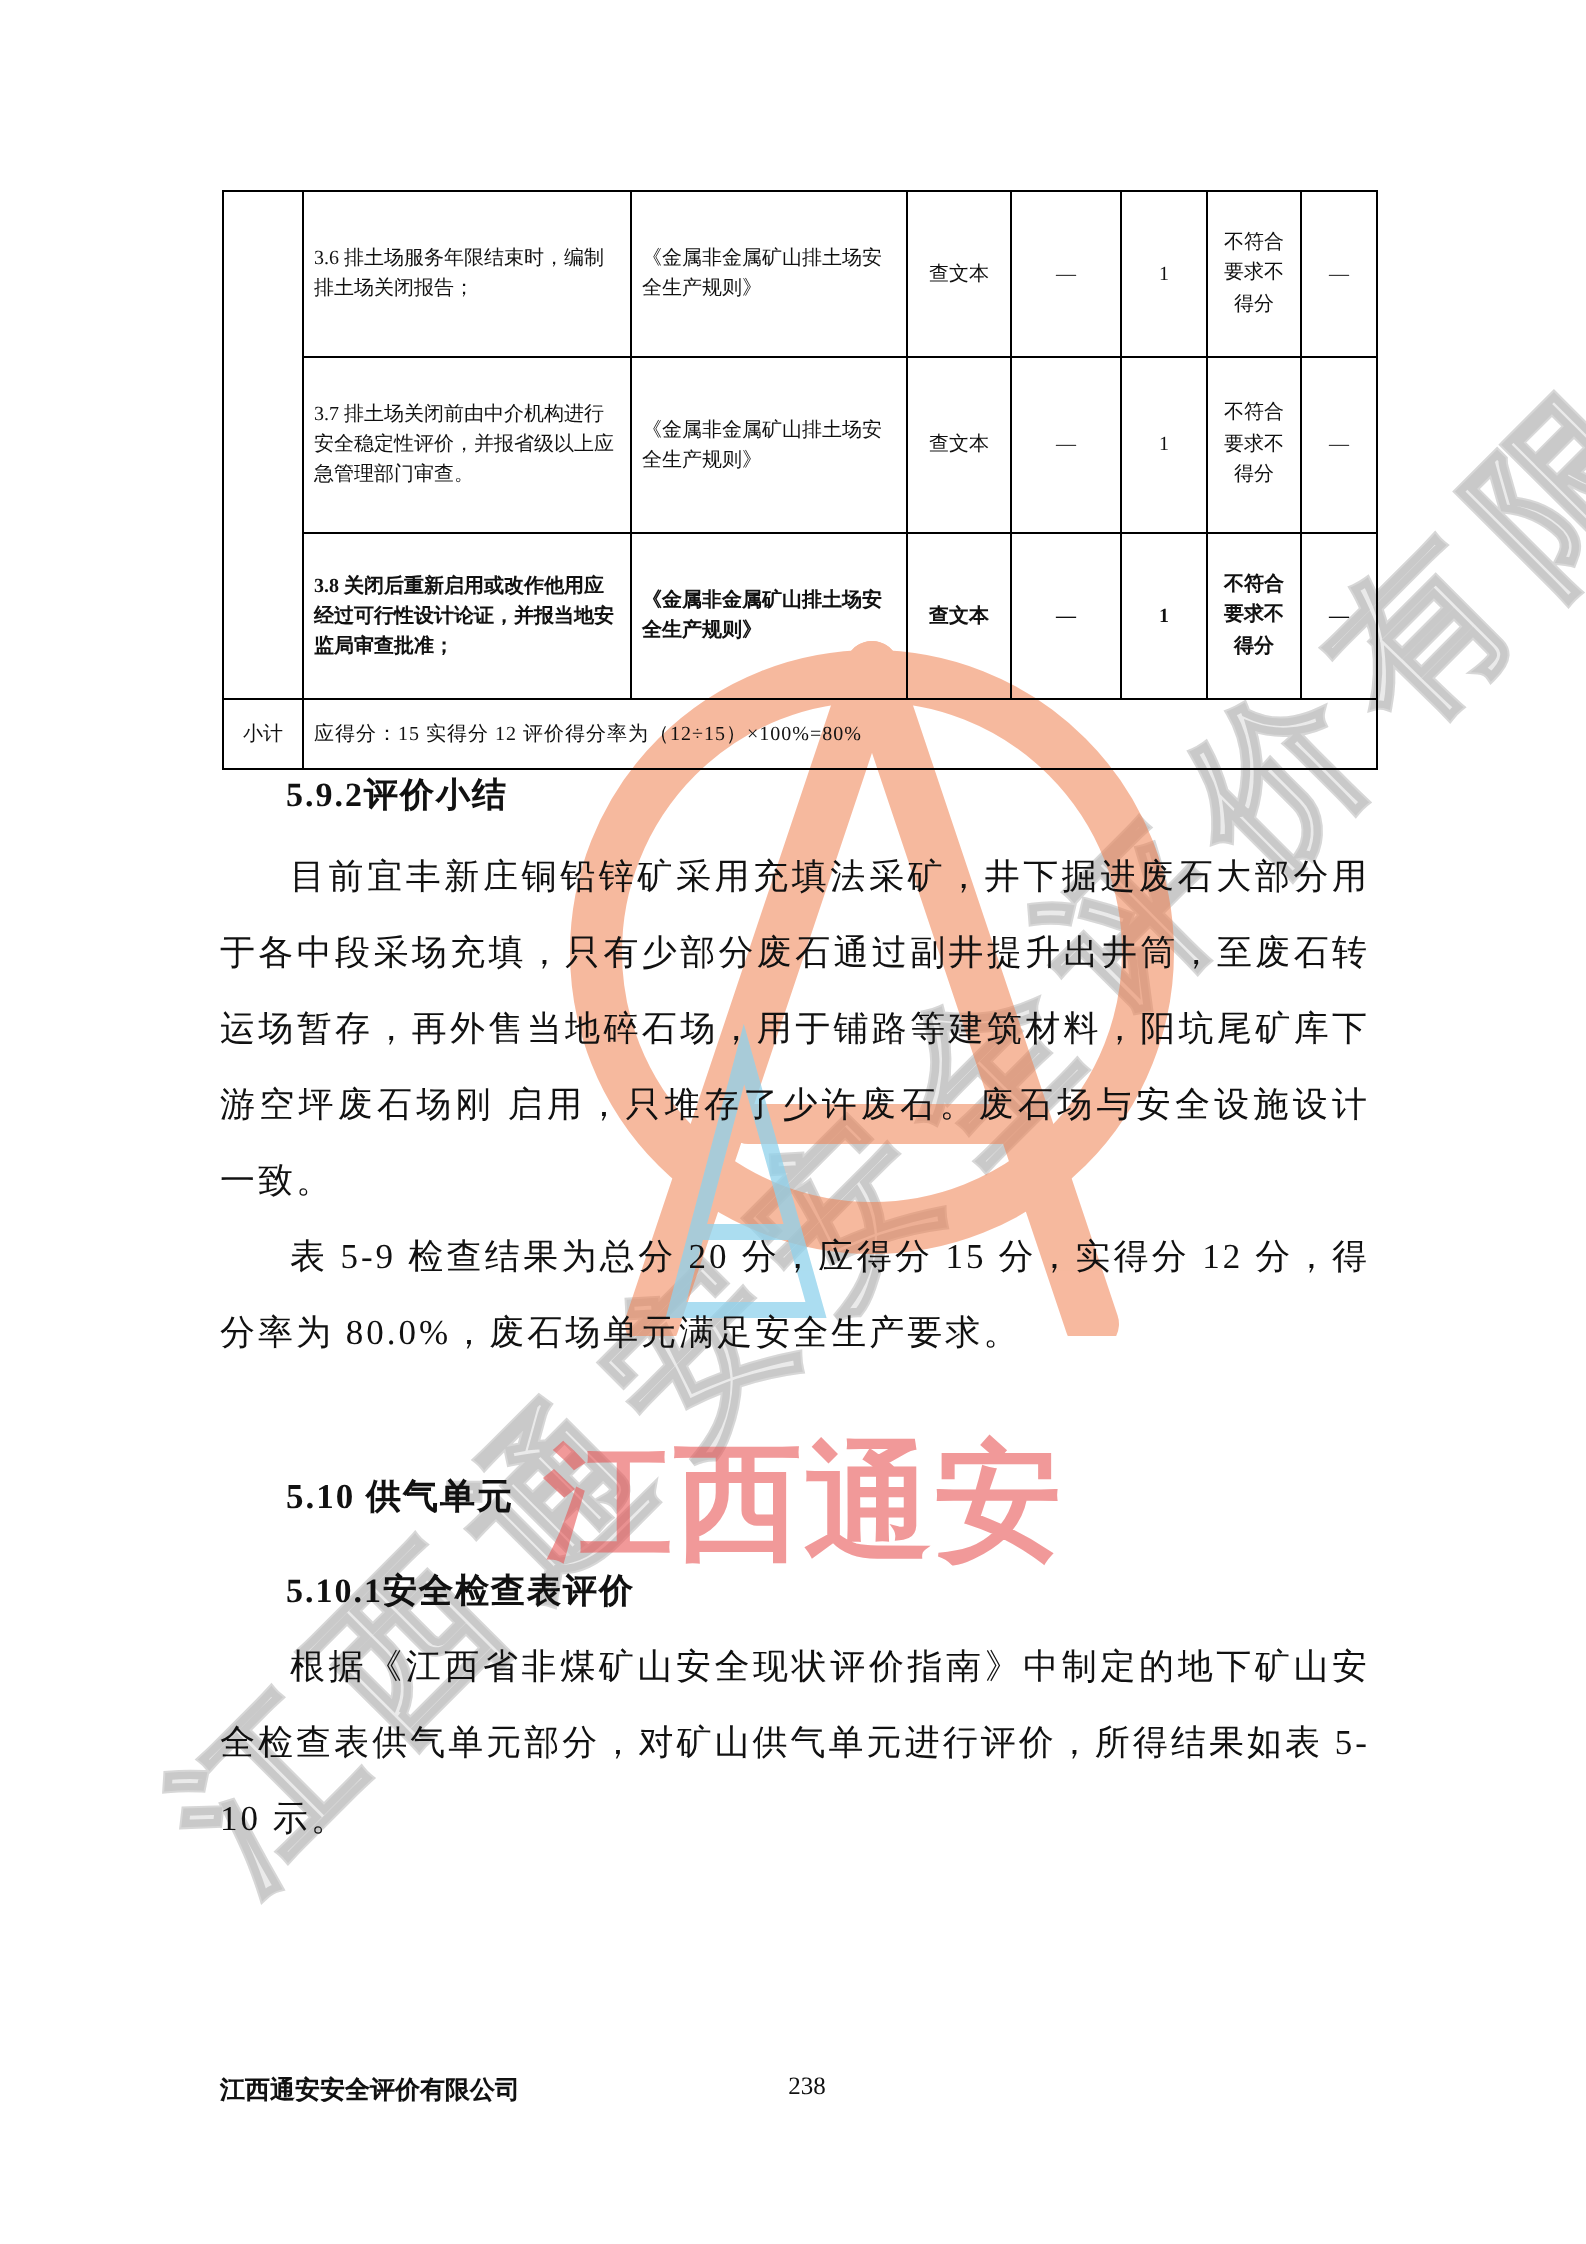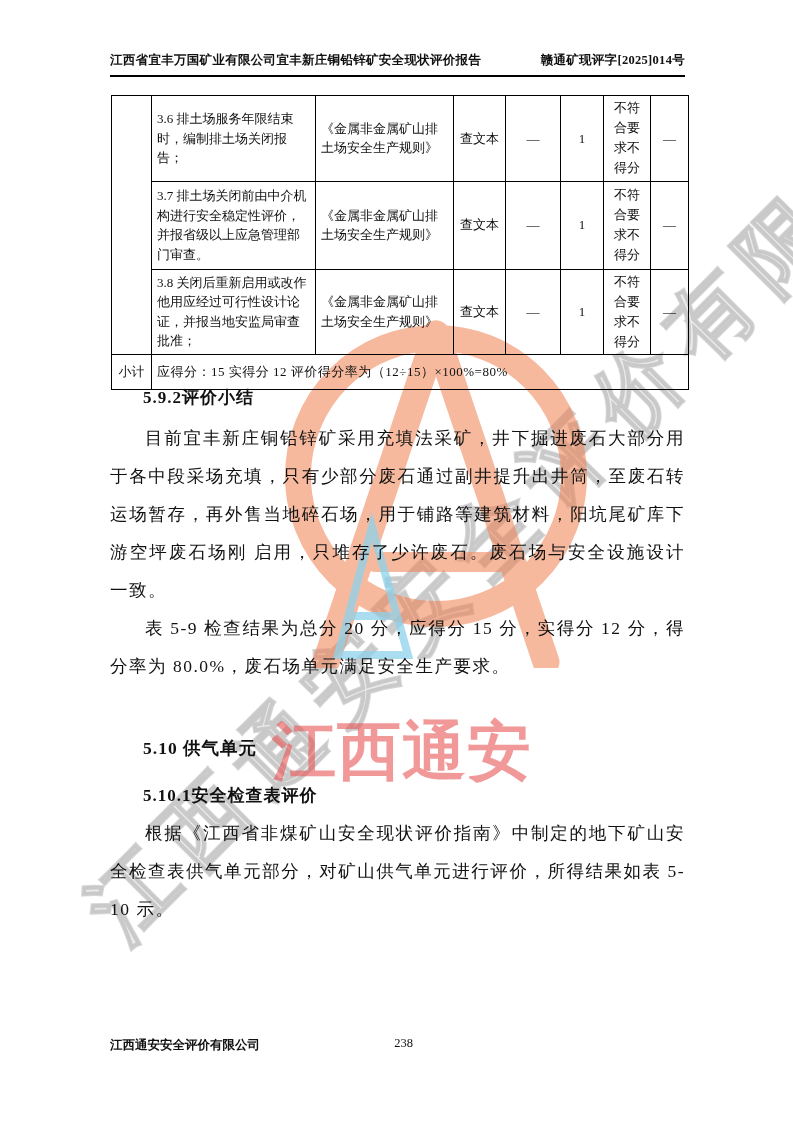--- a/index.html
+++ b/index.html
@@ -43,33 +43,33 @@
   .footer-page {
     position:absolute; left:0; right:0; top:1036px; text-align:center;
     font-size:12.5px;
     padding-left:14px;
   }
 
   
   table.checklist {
     position:absolute; left:111px; top:95px; width:577px;
     border-collapse:collapse; table-layout:fixed;
-    font-size:13px; line-height:1.5;
+    font-size:10px; line-height:1.5;
   }
   table.checklist td {
     border:1.4px solid #000; padding:2px 5px; vertical-align:middle;
     overflow:hidden;
   }
   td.c-item   { text-align:left;  padding:2px 6px; }
   td.c-basis  { text-align:left;  padding:2px 8px; }
   td.c-center { text-align:center; padding:2px 4px; }
   td.c-crit   { text-align:center; padding:2px 3px; line-height:1.55; }
   tr.r1 { height:83px; }
   tr.r2 { height:88px; }
-  tr.r3 { height:83px; }
+  tr.r3 { height:83px;font-weight:bold; }
   tr.rsub { height:35px; }
   td.c-sublabel { text-align:center; }
   td.c-subtext  { text-align:left; padding:2px 8px; letter-spacing:0.5px; }
 
   
   .h-level3 {
     position:absolute; left:110px; width:575px;
     font-size:17px; font-weight:bold; letter-spacing:1px;margin-left:33px;
   }
   .para {
@@ -97,24 +97,20 @@
         <path d="M104 209 L70 337 L140 337 Z" stroke-width="8" stroke="#8FD2EC"></path>
         <path d="M84 298 L126 298" stroke-width="8" stroke="#8FD2EC"></path>
       </g>
     </svg>
 
     <div class="wm-red">江西通安</div>
   </div>
 
   <div class="layer-content">
 
-    <div class="header">
-      <span>江西省宜丰万国矿业有限公司宜丰新庄铜铅锌矿安全现状评价报告</span>
-      <span>赣通矿现评字[2025]014号</span>
-    </div>
 
     <table class="checklist">
       <colgroup>
         <col style="width:40px">
           <col style="width:164px">
           <col style="width:138px">
         <col style="width:52px">
           <col style="width:55px">
           <col style="width:43px">
         <col style="width:47px">

